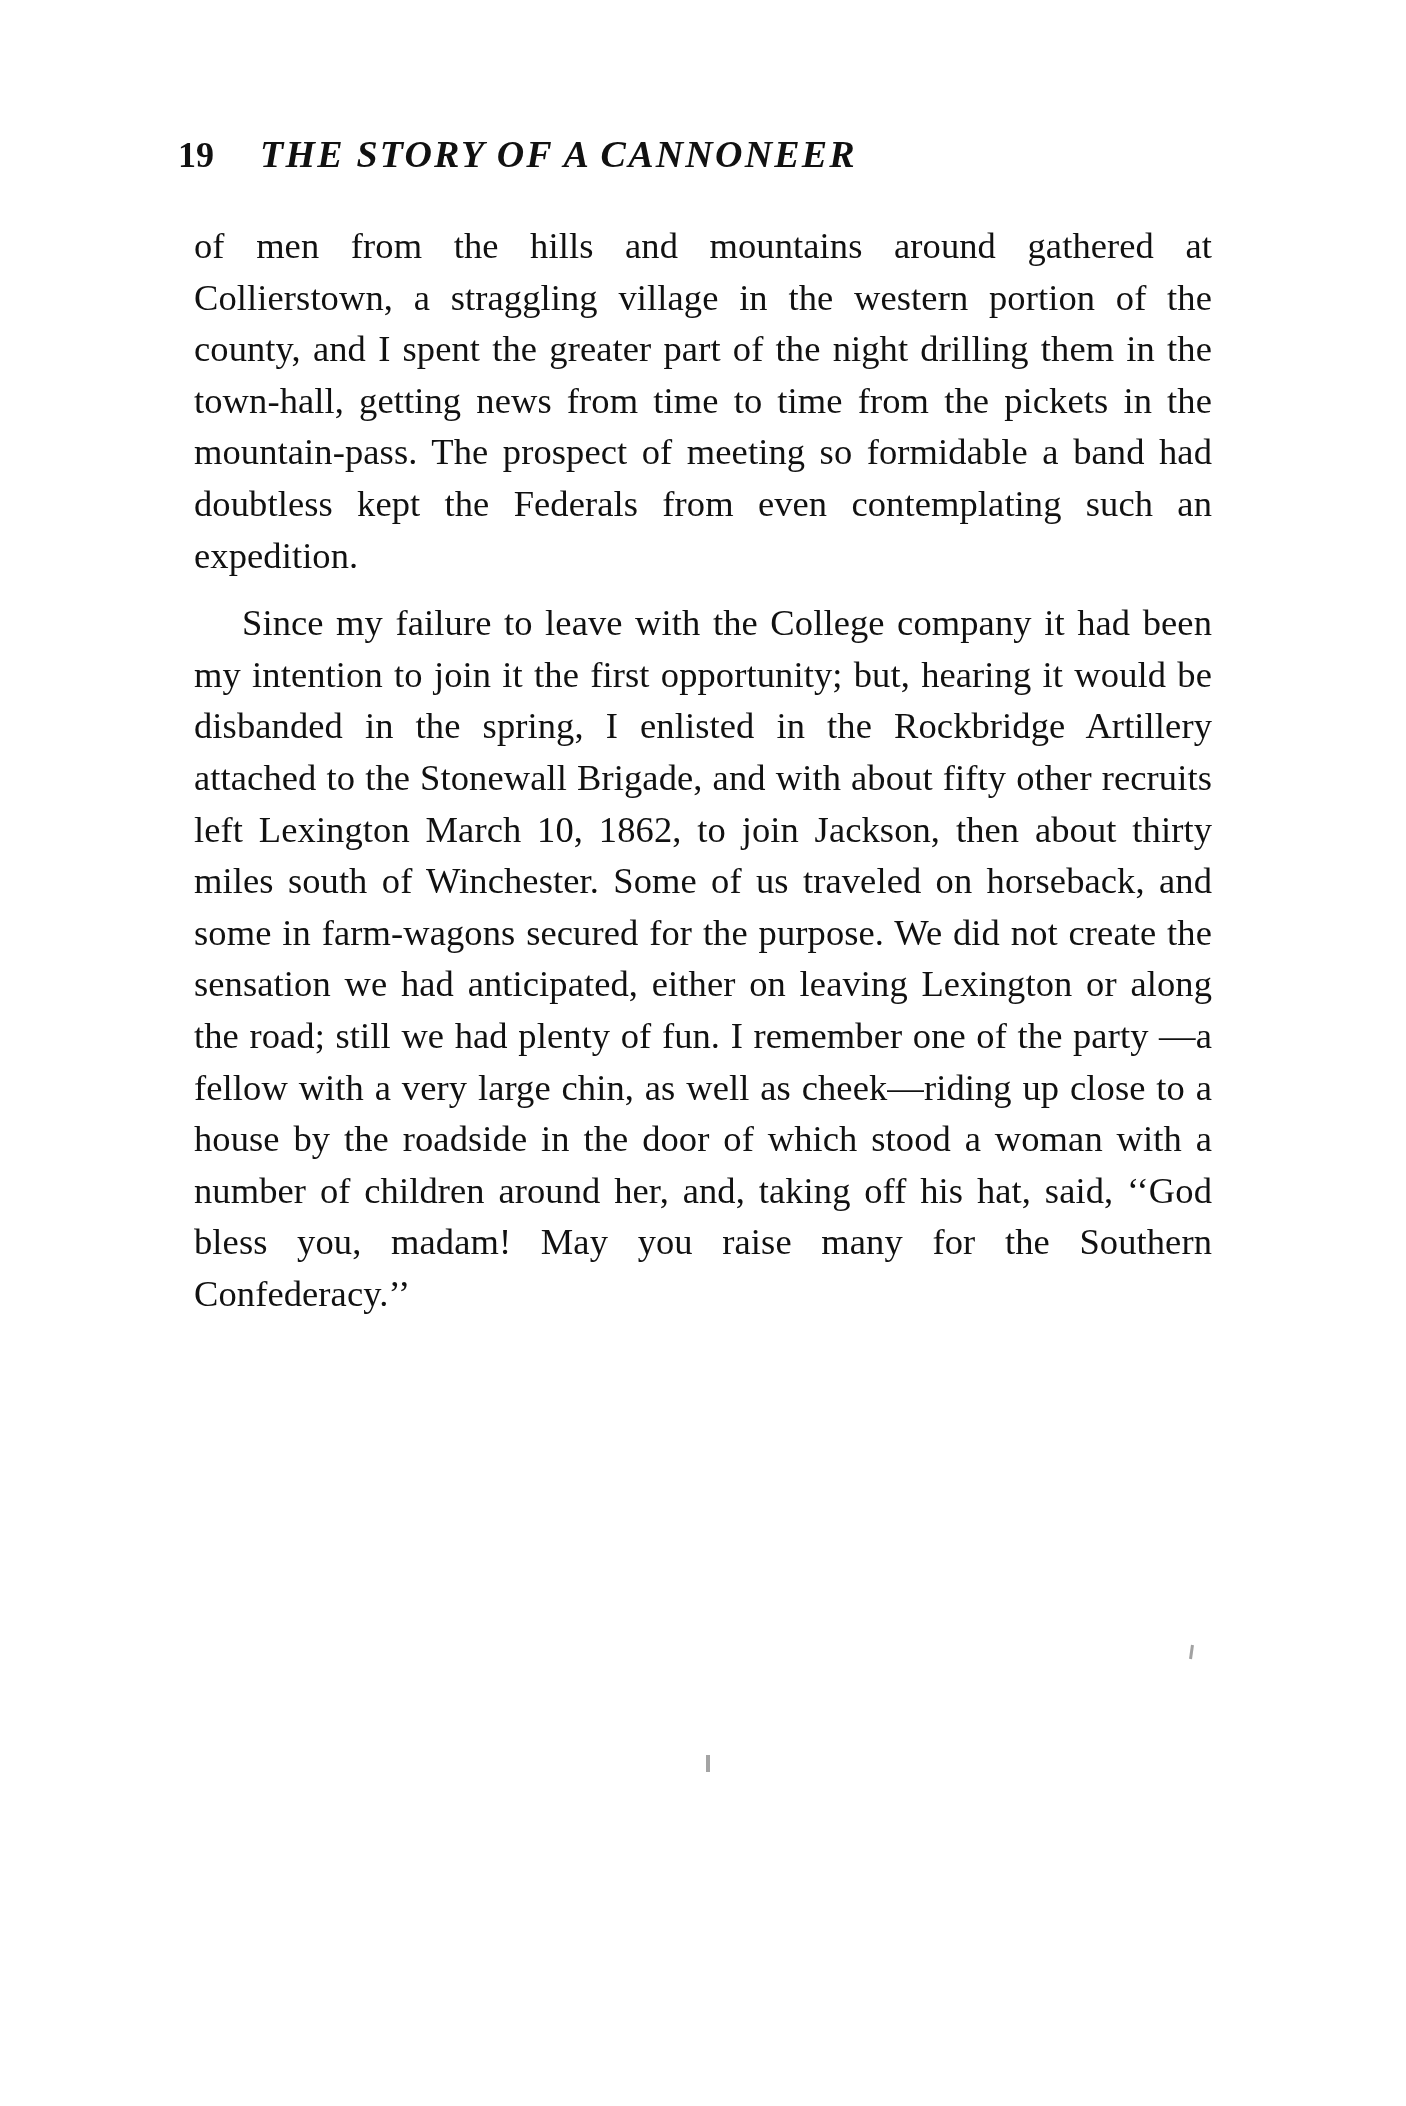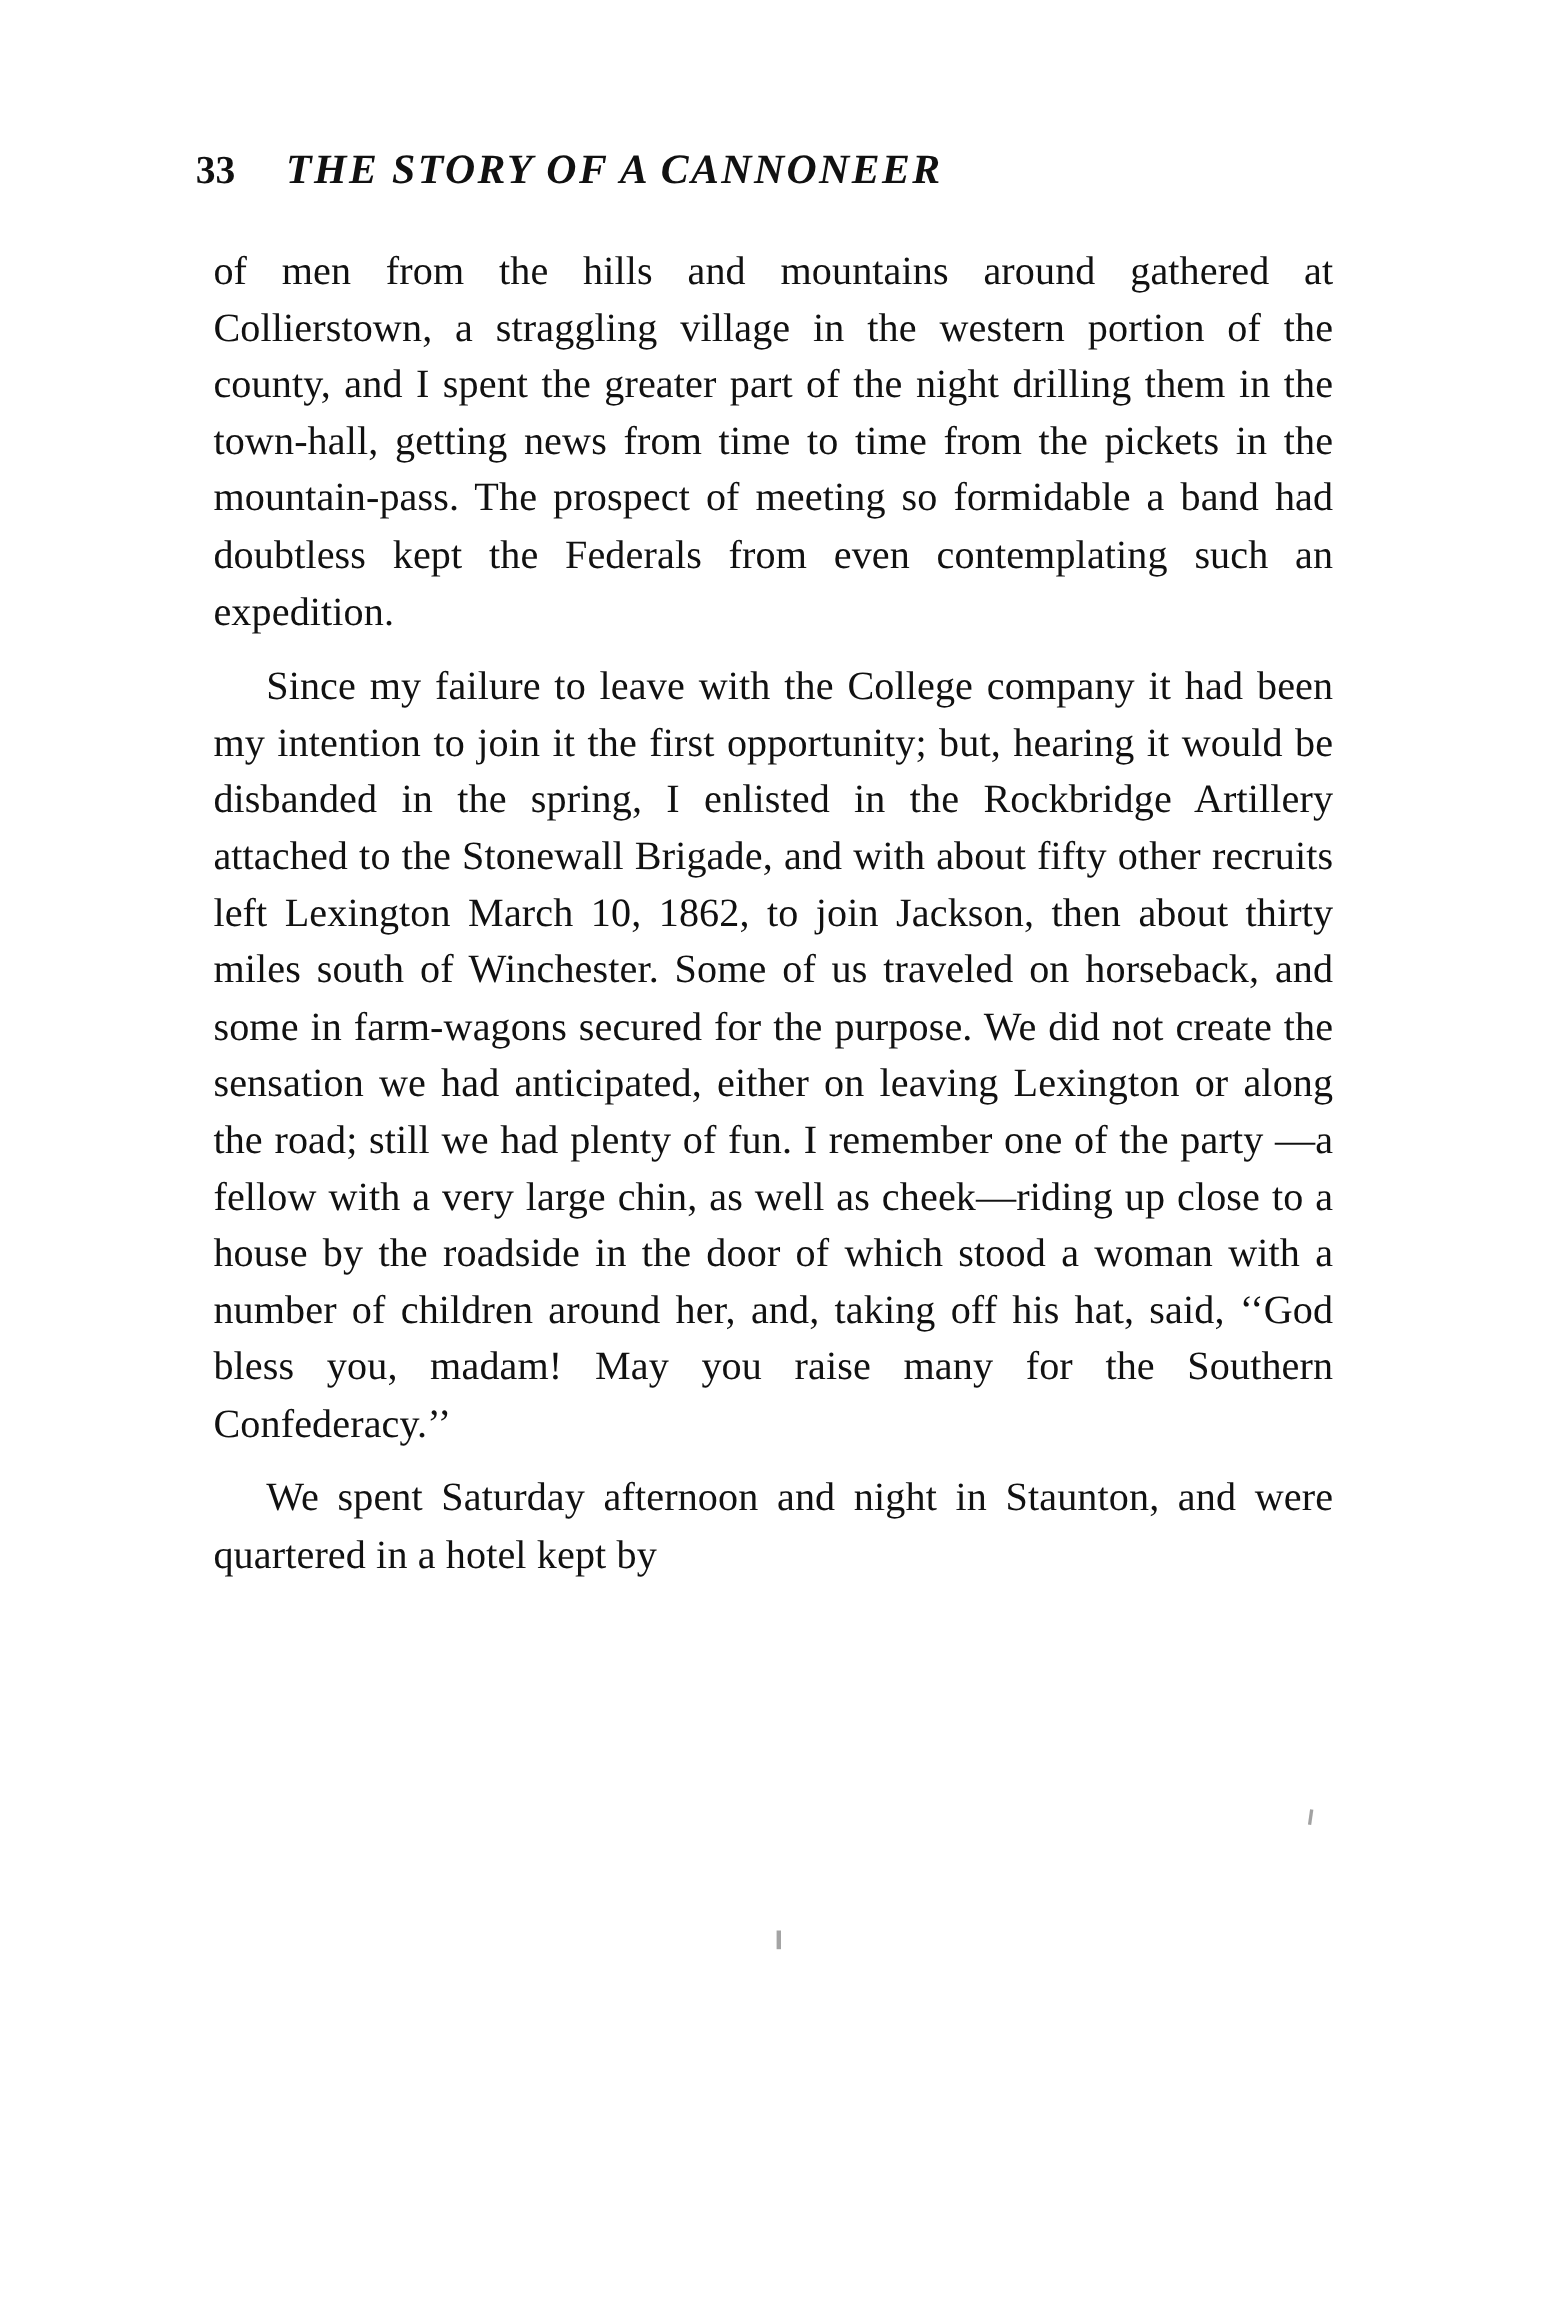--- a/index.html
+++ b/index.html
@@ -84,28 +84,27 @@
   }
 </style>
 </head>
 <body>
 
 <div class="page">
 
   <div class="content">
 
     <div class="header-line">
-      <span class="folio">33</span>
+      <span class="folio">19</span>
       <span class="running-title">THE STORY OF A CANNONEER</span>
     </div>
 
     <div class="body-text">
       <p class="noindent">of men from the hills and mountains around gathered at Collierstown, a straggling village in the western portion of the county, and I spent the greater part of the night drilling them in the town-hall, getting news from time to time from the pickets in the mountain-pass. The prospect of meeting so formidable a band had doubtless kept the Federals from even contemplating such an expedition.</p>
       <p>Since my failure to leave with the College company it had been my intention to join it the first opportunity; but, hearing it would be disbanded in the spring, I enlisted in the Rockbridge Artillery attached to the Stonewall Brigade, and with about fifty other recruits left Lexington March 10, 1862, to join Jackson, then about thirty miles south of Winchester. Some of us traveled on horseback, and some in farm-wagons secured for the purpose. We did not create the sensation we had anticipated, either on leaving Lexington or along the road; still we had plenty of fun. I remember one of the party —a fellow with a very large chin, as well as cheek—riding up close to a house by the roadside in the door of which stood a woman with a number of children around her, and, taking off his hat, said, ‘‘God bless you, madam! May you raise many for the Southern Confederacy.’’</p>
-      <p>We spent Saturday afternoon and night in Staunton, and were quartered in a hotel kept by</p>
     </div>
 
   </div>
 
   <div class="speck-1"></div>
   <div class="speck-2"></div>
 
 </div>
 
 </body></html>

